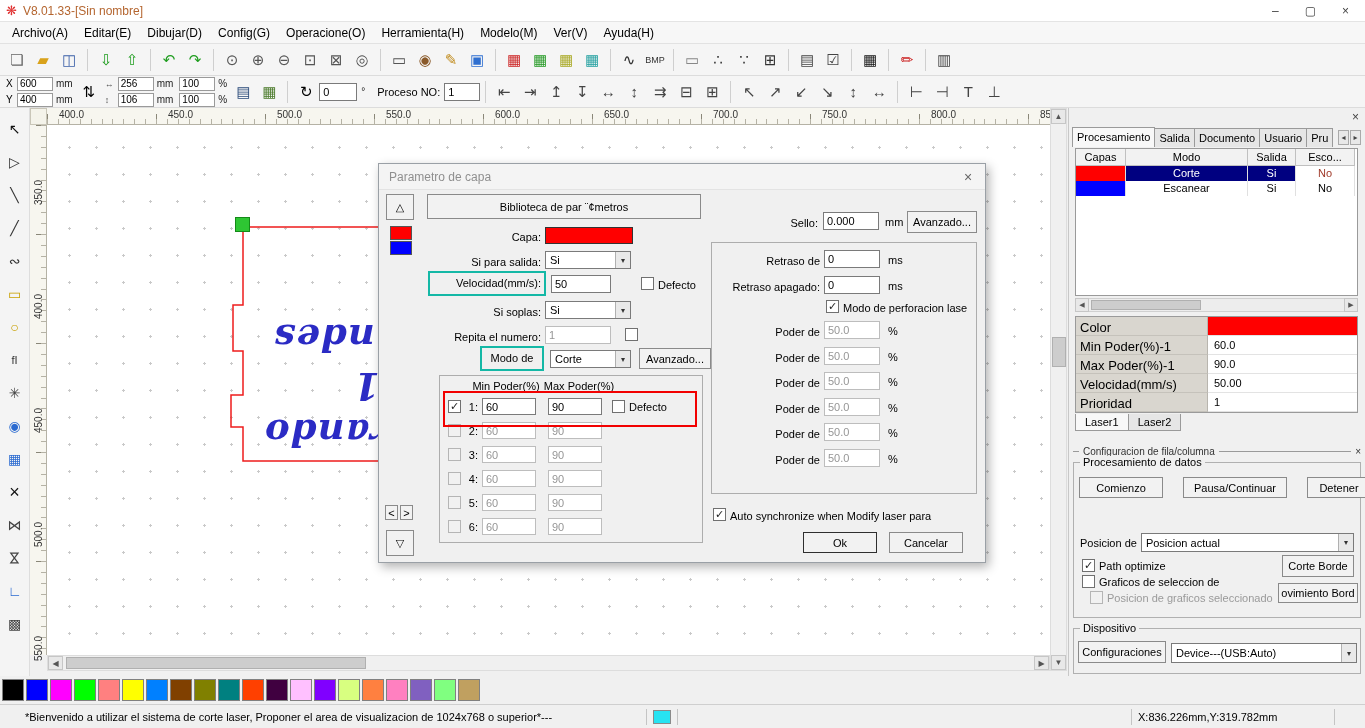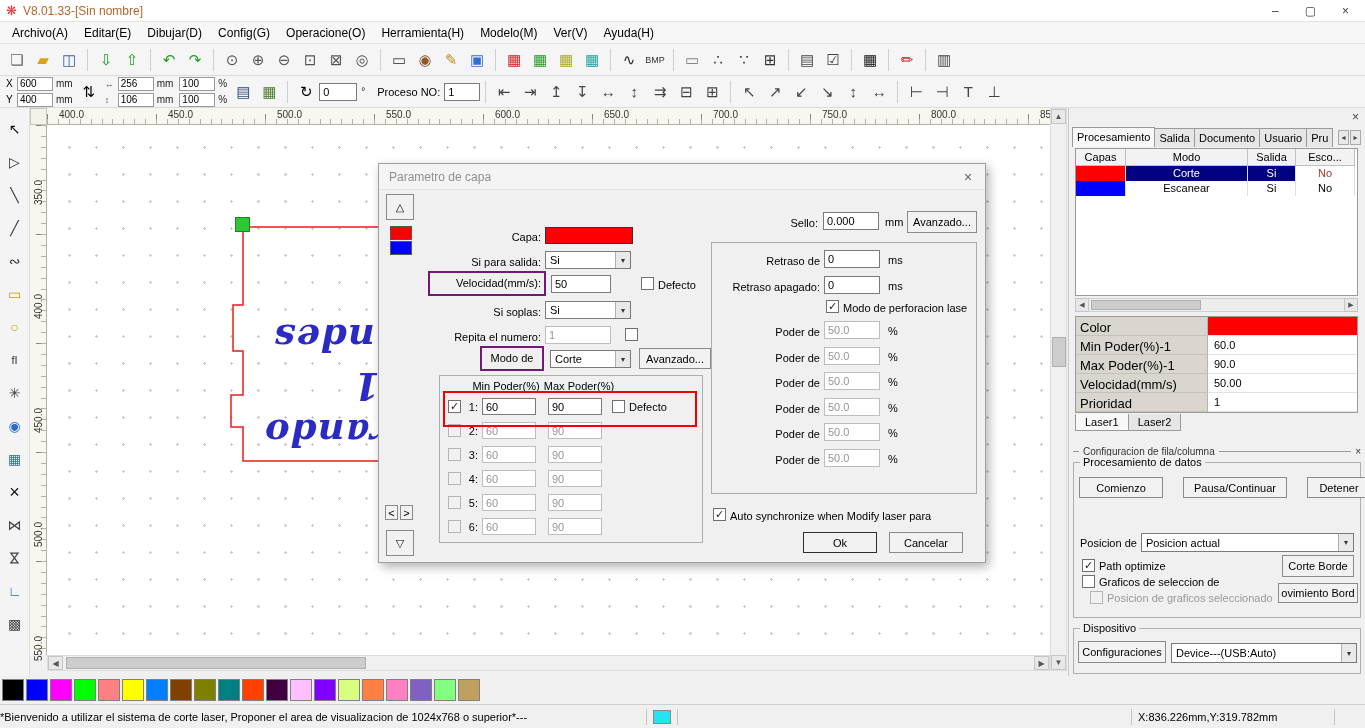--- a/index.html
+++ b/index.html
@@ -120,34 +120,34 @@
   .combo { background:#fff; border:1px solid #7a7a7a; font-size:11px; display:flex; align-items:center; padding-left:4px; }
   .combo-arrow { margin-left:auto; width:15px; align-self:stretch; background:#e9e9e9; border-left:1px solid #b0b0b0;
                  display:flex; align-items:center; justify-content:center; font-size:8px; color:#333; flex:none; }
 
   
   .palette { position:absolute; left:0; top:676px; width:100%; height:28px; background:#f0f0f0;
              display:flex; align-items:center; padding-left:2px; gap:2px; }
   .swatch { width:22px; height:22px; border:1px solid #808080; flex:none; }
   .statusbar { position:absolute; left:0; top:704px; width:100%; height:24px; background:#f0f0f0;
                border-top:1px solid #cfcfcf; display:flex; align-items:center; font-size:11px; }
-  .sb-msg { width:640px; padding-left:0; white-space:nowrap; overflow:hidden; }
+  .sb-msg { width:640px; padding-left:25px; white-space:nowrap; overflow:hidden; }
   .sb-ind { width:18px; height:14px; border:1px solid #8a8a8a; flex:none; }
   .sb-sep { width:1px; height:16px; background:#c4c4c4; margin:0 6px; flex:none; }
   .sb-coords { width:190px; }
 
   
   .dialog { position:absolute; left:378px; top:163px; width:608px; height:400px; background:#f0f0f0;
             border:1px solid #9aa0a6; box-shadow:3px 4px 10px rgba(0,0,0,.3); z-index:10; }
   .dlg-title { height:26px; display:flex; align-items:center; padding-left:10px; color:#8f8f8f;
                font-size:12px; border-bottom:1px solid #e3e3e3; background:#f4f4f4; }
   .dlg-close { margin-left:auto; width:34px; text-align:center; color:#666; font-size:14px; }
   .dlg-label { position:absolute; width:110px; text-align:right; font-size:11px; line-height:18px; }
   .g2l { position:absolute; left:0; width:108px; text-align:right; font-size:11px; line-height:18px; }
-  .hl { position:absolute; border:2px solid #701a75; }
+  .hl { position:absolute; border:2px solid #14b8a6; }
   .hl span { display:block; width:100%; line-height:20px; font-size:11px; }
   .redbox { position:absolute; border:2px solid #f20000; pointer-events:none; z-index:6; }
   .dlg-sw { width:22px; height:14px; border:1px solid #555; margin-bottom:1px; }
   .mm-row { position:absolute; left:0; width:100%; height:18px; }
   .mm-row .cb { position:absolute; left:8px; top:2px; }
   .mm-n { position:absolute; left:22px; top:3px; width:16px; text-align:right; font-size:11px; }
   .mm-in { position:absolute; width:54px; height:17px; top:0; }
   .mm-def { position:absolute; left:189px; top:3px; font-size:11px; }
   .gb-plain { position:absolute; border:1px solid #adadad; }
 </style>
@@ -521,20 +521,21 @@
   <div id="dlg-colors" style="position:absolute;left:11px;top:62px">
       <div class="dlg-sw" style="background: rgb(255, 0, 0);"></div>
       <div class="dlg-sw" style="background: rgb(0, 0, 255);"></div>
     </div>
   <div style="position:absolute;left:6px;top:341px;display:flex;gap:2px">
     <div class="btn" style="width:13px;height:15px">&lt;</div>
     <div class="btn" style="width:13px;height:15px">&gt;</div>
   </div>
   <div class="btn" style="position:absolute;left:7px;top:366px;width:28px;height:26px">▽</div>
 
+  <div class="btn" style="position:absolute;left:48px;top:30px;width:274px;height:25px">Biblioteca de par ¨¢metros</div>
 
   <span class="dlg-label" style="left:52px;top:64px">Capa:</span>
   <div id="capaswatch" style="position: absolute; left: 166px; top: 63px; width: 88px; height: 17px; border: 1px solid rgb(51, 51, 51); background: rgb(255, 0, 0);"></div>
 
   <span class="dlg-label" style="left:52px;top:89px">Si para salida:</span>
   <div class="combo" style="position:absolute;left:166px;top:87px;width:86px;height:18px">
     <span>Si</span>
     <span class="combo-arrow">▾</span>
   </div>
 

